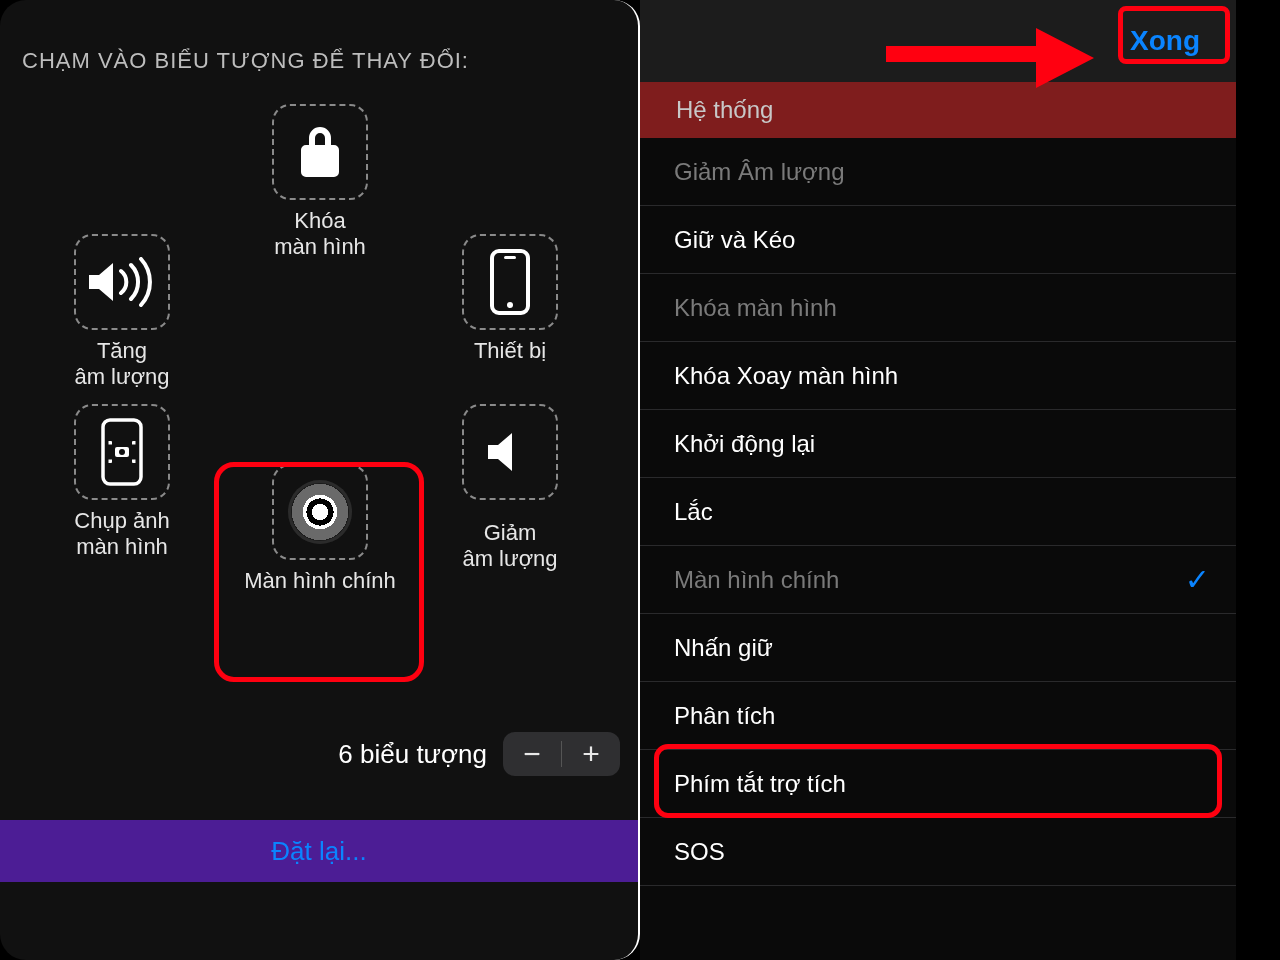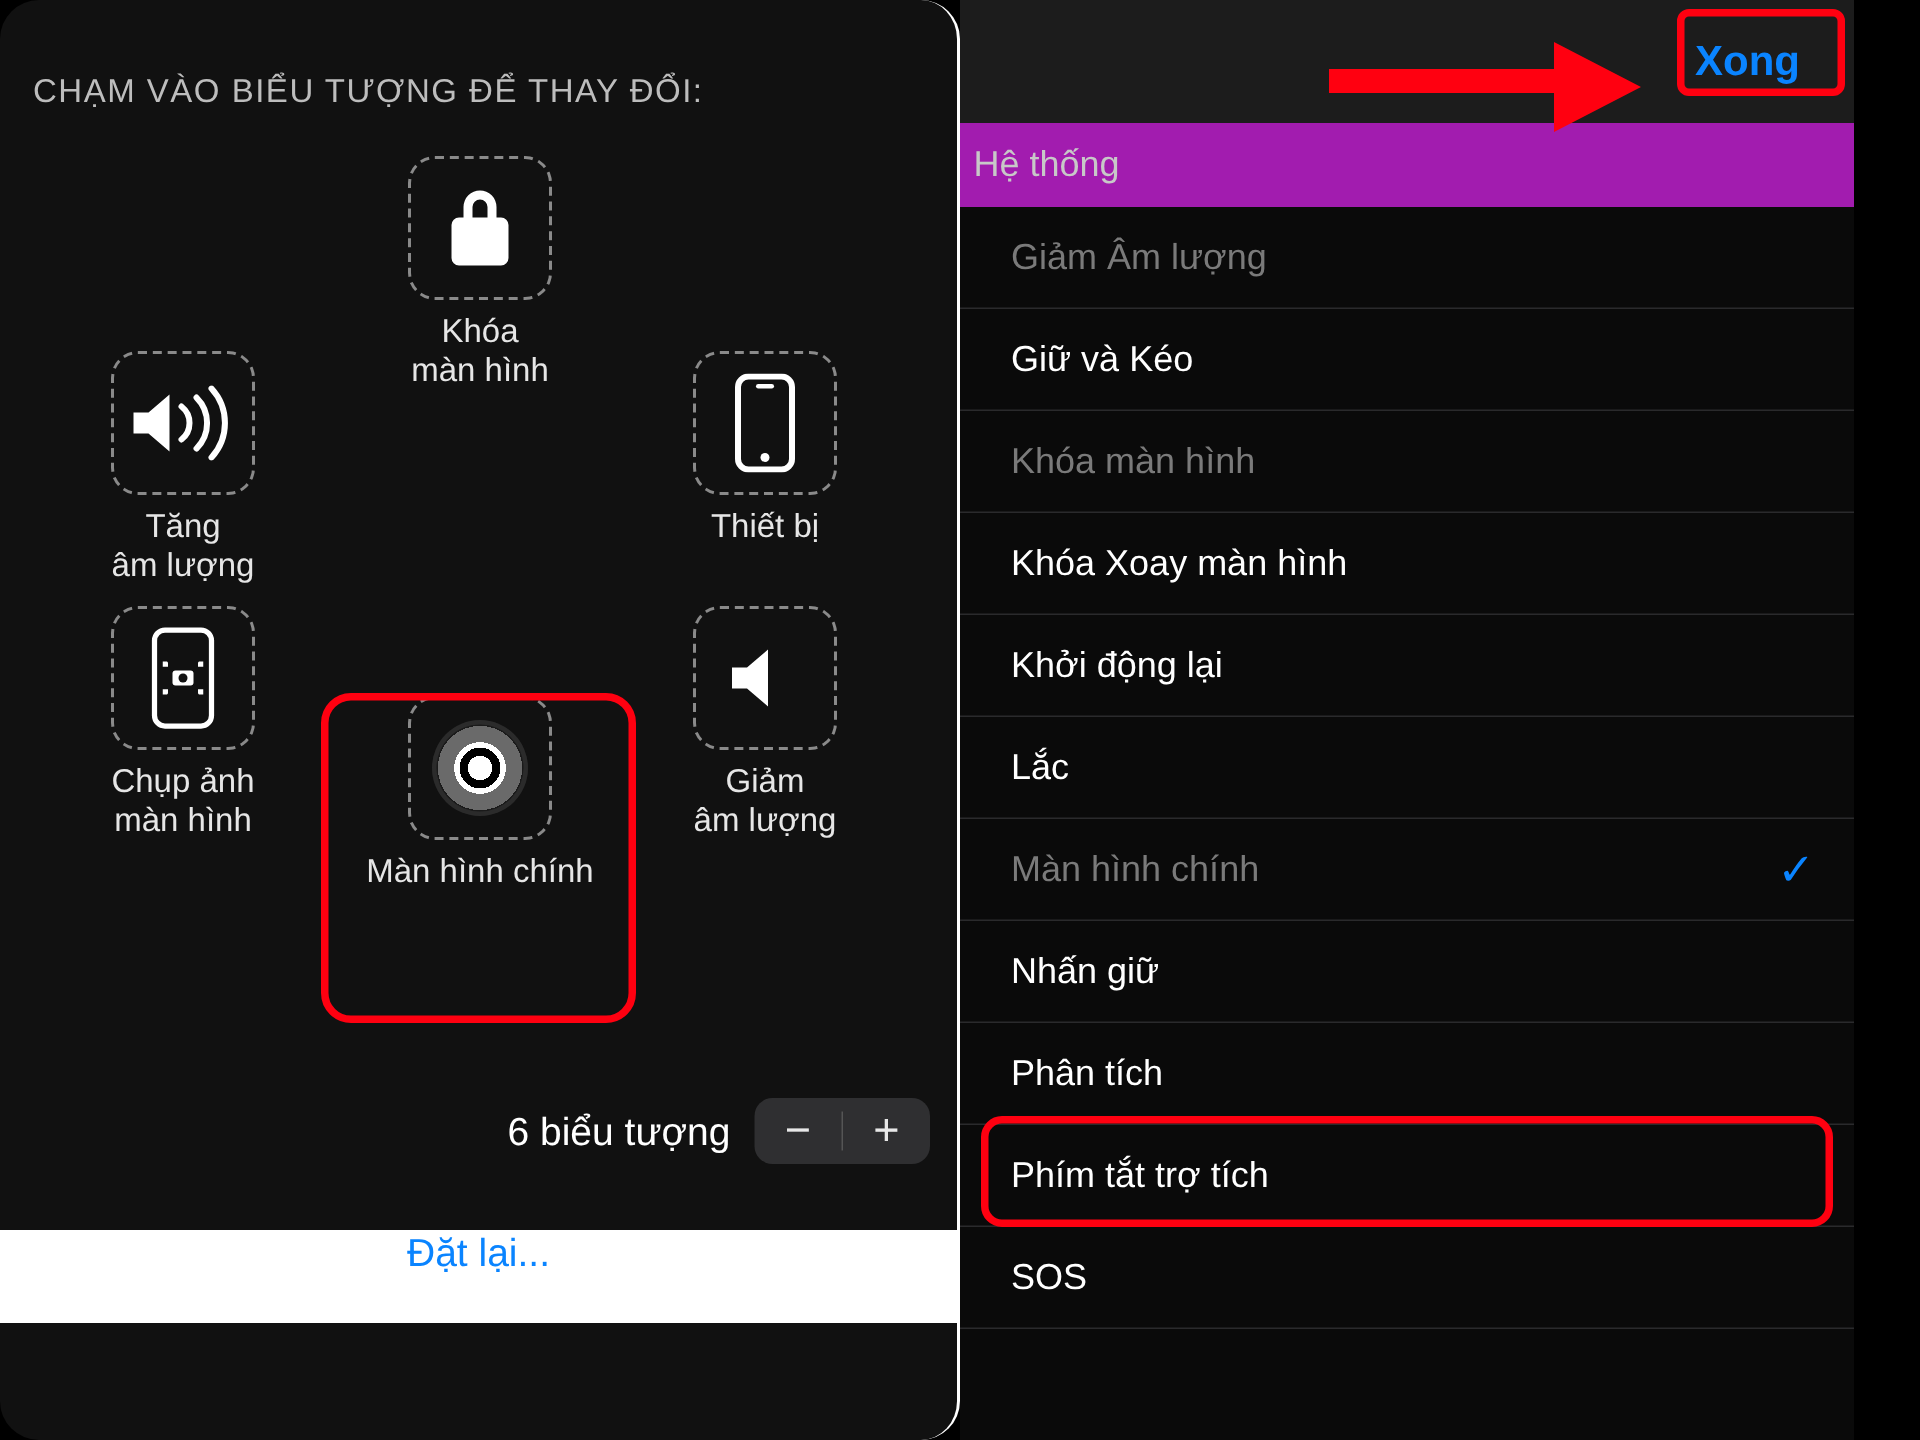--- a/index.html
+++ b/index.html
@@ -41,21 +41,21 @@
   }
   .cell .label {
     color: #e6e6e6; font-size: 22px; line-height: 26px;
     white-space: pre-line;
   }
   
   .pos-top    { top: 18px;  left: 240px; }
   .pos-left   { top: 148px; left: 42px;  }
   .pos-right  { top: 148px; left: 430px; }
   .pos-bl     { top: 318px; left: 42px;  }
-  .pos-br     { top: 318px; left: 430px; }
+  .pos-br     { top: 318px; left: 430px; gap: 12px; }
   .pos-bottom { top: 378px; left: 222px; width: 196px; }
 
   
   .red-frame-left {
     position: absolute;
     top: 376px; left: 214px;
     width: 210px; height: 220px;
     border: 5px solid #ff0010;
     border-radius: 20px;
     pointer-events: none;
@@ -83,22 +83,22 @@
     height: 44px; overflow: hidden;
   }
   .stepper button {
     width: 58px; height: 44px; background: transparent; border: none;
     color: #e8e8e8; font-size: 30px; line-height: 1;
   }
   .stepper .sep { width: 1px; height: 26px; background: #555; }
 
   .reset-row {
     position: absolute; top: 820px; left: 0; right: 0;
-    height: 62px; background: #ffffff;
-    display: flex; align-items: flex-start; justify-content: center;
+    height: 62px; background: #4c1d95;
+    display: flex; align-items: center; justify-content: center;
   }
   .reset-row a {
     color: #0a84ff; font-size: 26px; text-decoration: none;
   }
 
   
   .nav {
     height: 82px; background: rgba(30,30,30,0.9);
     display: flex; align-items: center; justify-content: flex-end;
     padding: 0 22px;
@@ -112,22 +112,22 @@
     width: 112px; height: 58px;
     border: 5px solid #ff0010; border-radius: 8px;
     pointer-events: none;
   }
   .arrow {
     position: absolute; top: 22px; right: 140px;
     pointer-events: none;
   }
 
   .section-header {
-    background: #a21caf; color: #c8c8c8;
-    font-size: 24px; padding: 14px 9px;
+    background: #7f1d1d; color: #c8c8c8;
+    font-size: 24px; padding: 14px 36px;
   }
 
   .list { }
   .row {
     height: 68px;
     display: flex; align-items: center; justify-content: space-between;
     padding: 0 26px 0 34px;
     border-bottom: 1px solid #2a2a2c;
     font-size: 24px;
   }

